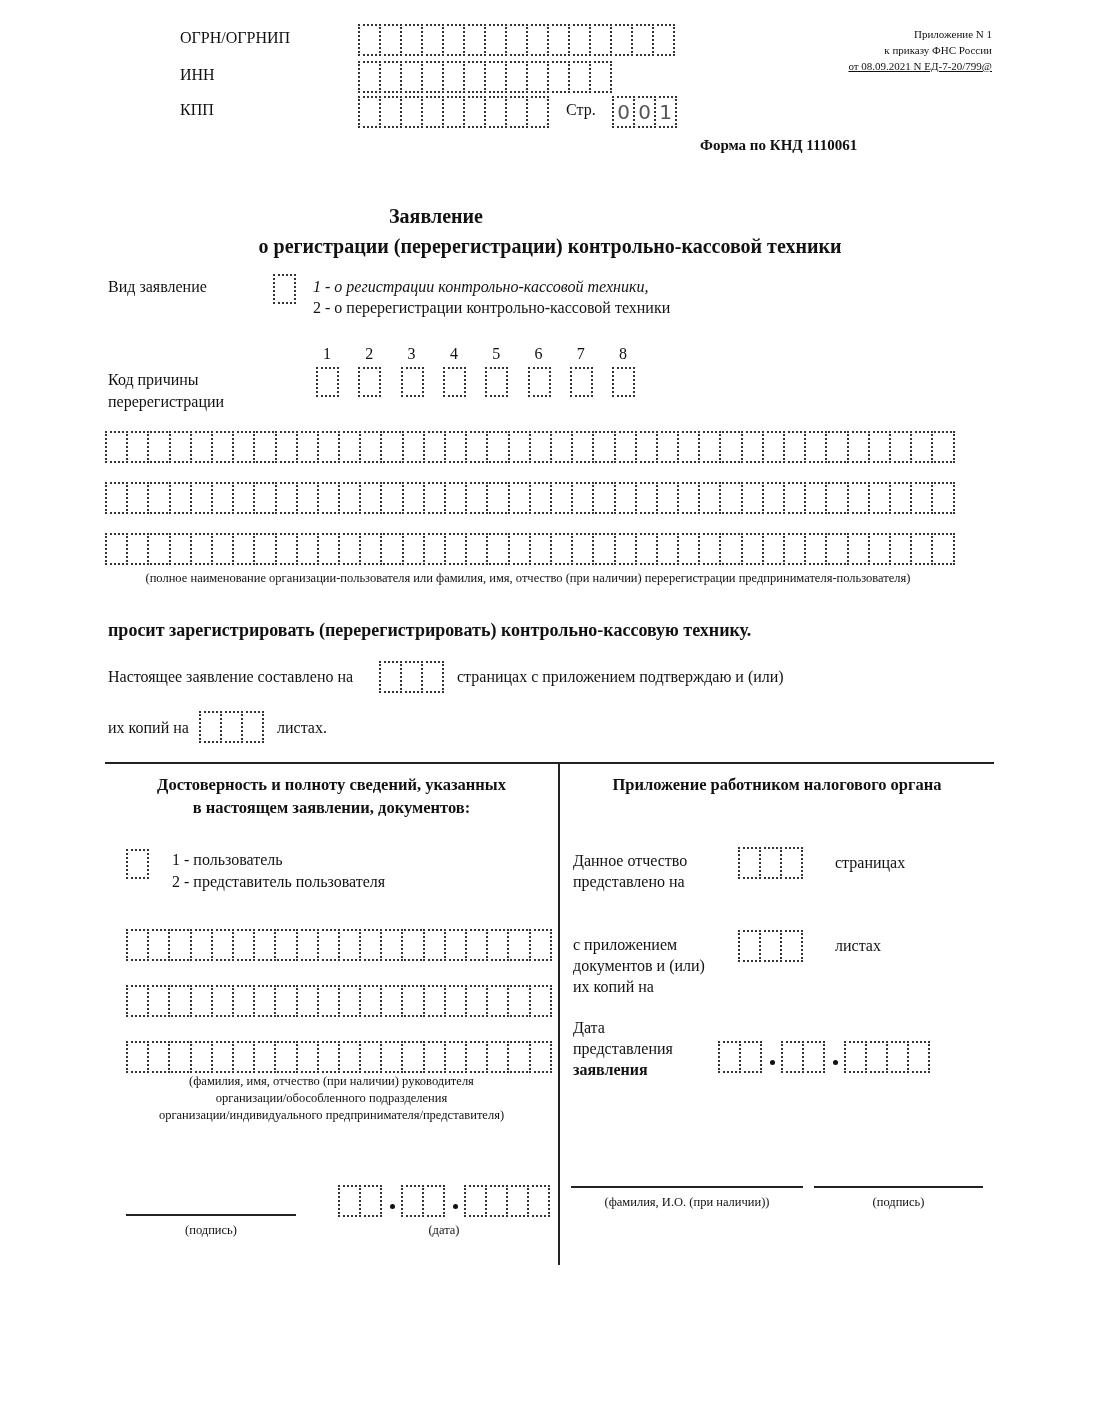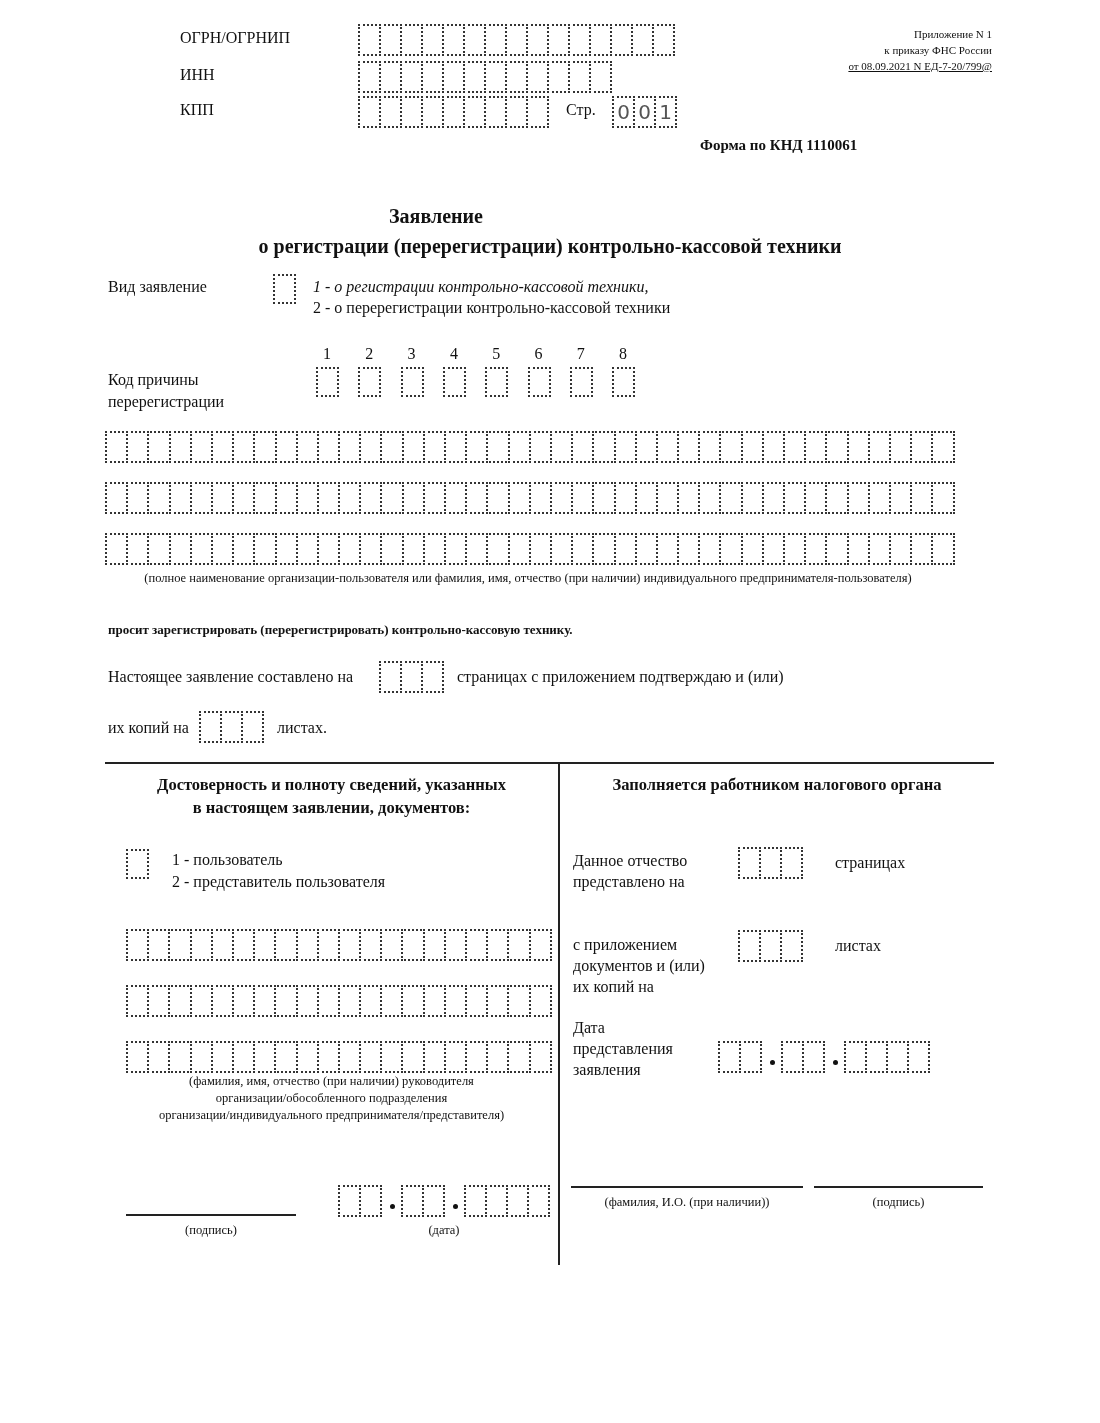--- a/index.html
+++ b/index.html
@@ -246,23 +246,23 @@
       <div class="cell" style="width: 23.2px; height: 32px;"></div>
       <div class="cell" style="width: 23.2px; height: 32px;"></div>
       <div class="cell" style="width: 23.2px; height: 32px;"></div>
       <div class="cell" style="width: 23.2px; height: 32px;"></div>
       <div class="cell" style="width: 23.2px; height: 32px;"></div>
       <div class="cell" style="width: 23.2px; height: 32px;"></div>
       <div class="cell" style="width: 23.2px; height: 32px;"></div>
       <div class="cell" style="width: 23.2px; height: 32px;"></div>
     </div>
   </div>
-<div class="abs small center" style="left:0; top:570px; width:1056px; font-size:12.5px;">(полное наименование организации-пользователя или фамилия, имя, отчество (при наличии) индивидуального предпринимателя-пользователя)</div>
-
-<div class="abs lbl bold" style="left:108px; top:619px; font-size:13px;">просит зарегистрировать (перерегистрировать) контрольно-кассовую технику.</div>
+<div class="abs small center" style="left:0; top:570px; width:1056px; font-size:12.5px;">(полное наименование организации-пользователя или фамилия, имя, отчество (при наличии) перерегистрации предпринимателя-пользователя)</div>
+
+<div class="abs lbl bold" style="left:108px; top:619px; font-size:18px;">просит зарегистрировать (перерегистрировать) контрольно-кассовую технику.</div>
 
 <div class="abs lbl" style="left:108px; top:666px;">Настоящее заявление составлено на</div>
 <div class="cells c21" id="pages-cells" style="left:379px; top:661px;">
     <div class="cell" style="width: 23px; height: 32px;"></div>
     <div class="cell" style="width: 23px; height: 32px;"></div>
     <div class="cell" style="width: 23px; height: 32px;"></div>
   </div>
 <div class="abs lbl" style="left:457px; top:666px;">страницах с приложением подтверждаю и (или)</div>
 
 <div class="abs lbl" style="left:108px; top:717px;">их копий на</div>
@@ -372,21 +372,21 @@
     <div class="dot" style="left: 453px; top: 1204px;"></div>
     <div class="cells" style="left: 464px; top: 1185px;">
       <div class="cell" style="width: 23px; height: 32px;"></div>
       <div class="cell" style="width: 23px; height: 32px;"></div>
       <div class="cell" style="width: 23px; height: 32px;"></div>
       <div class="cell" style="width: 23px; height: 32px;"></div>
     </div>
   </div>
 <div class="abs small center" style="left:338px; top:1222px; width:212px; font-size:12.5px;">(дата)</div>
 
-<div class="abs bold center" style="left:560px; top:774px; width:434px; font-size:16.5px; line-height:22px;">Заполняется работником налогового органа</div>
+<div class="abs bold center" style="left:560px; top:774px; width:434px; font-size:16.5px; line-height:22px;">Приложение работником налогового органа</div>
 
 <div class="abs lbl" style="left:573px; top:850px;">Данное отчество</div>
 <div class="abs lbl" style="left:573px; top:871px;">представлено на</div>
 <div class="cells c21" id="submitted-cells" style="left:738px; top:847px;">
     <div class="cell" style="width: 23px; height: 32px;"></div>
     <div class="cell" style="width: 23px; height: 32px;"></div>
     <div class="cell" style="width: 23px; height: 32px;"></div>
   </div>
 <div class="abs lbl" style="left:835px; top:852px;">страницах</div>
 
@@ -395,21 +395,21 @@
 <div class="abs lbl" style="left:573px; top:976px;">их копий на</div>
 <div class="cells c21" id="attach-cells" style="left:738px; top:930px;">
     <div class="cell" style="width: 23px; height: 32px;"></div>
     <div class="cell" style="width: 23px; height: 32px;"></div>
     <div class="cell" style="width: 23px; height: 32px;"></div>
   </div>
 <div class="abs lbl" style="left:835px; top:935px;">листах</div>
 
 <div class="abs lbl" style="left:573px; top:1017px;">Дата</div>
 <div class="abs lbl" style="left:573px; top:1038px;">представления</div>
-<div class="abs lbl" style="left:573px; top:1059px;">заявления</div>
+<div class="abs lbl" style="left:573px; top:1059px;font-weight:bold;">заявления</div>
 <div id="right-date">
     <div class="cells" style="left: 718px; top: 1041px;">
       <div class="cell" style="width: 23px; height: 32px;"></div>
       <div class="cell" style="width: 23px; height: 32px;"></div>
     </div>
     <div class="dot" style="left: 770px; top: 1060px;"></div>
     <div class="cells" style="left: 781px; top: 1041px;">
       <div class="cell" style="width: 23px; height: 32px;"></div>
       <div class="cell" style="width: 23px; height: 32px;"></div>
     </div>

